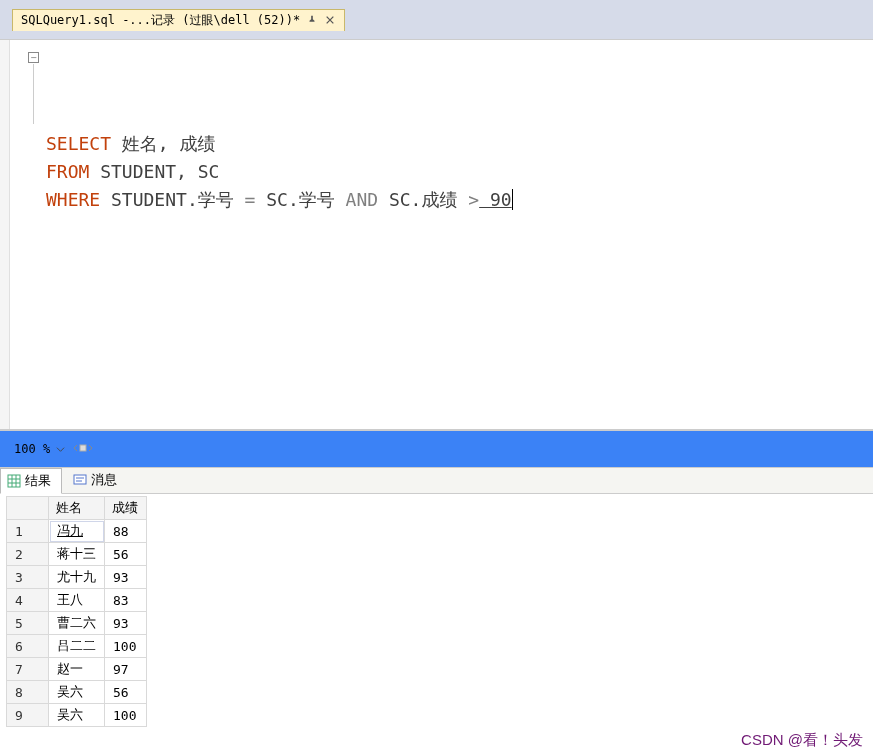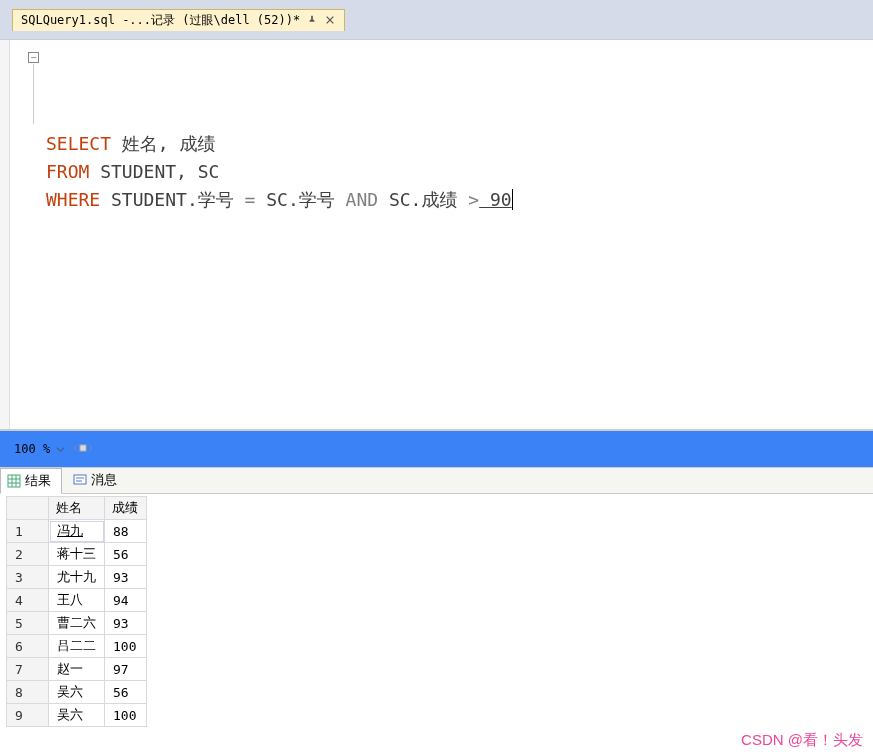--- a/index.html
+++ b/index.html
@@ -179,21 +179,21 @@
     .sel-cell {
       border: 1px dotted #555 !important;
       outline: 1px solid #d0d6e9;
       outline-offset: -2px;
       text-decoration: underline;
     }
     .watermark {
       position: absolute;
       right: 10px;
       bottom: 6px;
-      color: #ec4899;
+      color: #701a75;
       font-size: 15px;
       pointer-events: none;
       font-family: "Microsoft YaHei", sans-serif;
     }
   </style>
 </head>
 <body>
 
 <div class="tab-bar">
   <div class="tab">
@@ -283,21 +283,21 @@
           <td>56</td>
         </tr>
         <tr>
           <td class="rownum">3</td>
           <td>尤十九</td>
           <td>93</td>
         </tr>
         <tr>
           <td class="rownum">4</td>
           <td>王八</td>
-          <td>94</td>
+          <td>83</td>
         </tr>
         <tr>
           <td class="rownum">5</td>
           <td>曹二六</td>
           <td>93</td>
         </tr>
         <tr>
           <td class="rownum">6</td>
           <td>吕二二</td>
           <td>100</td>

